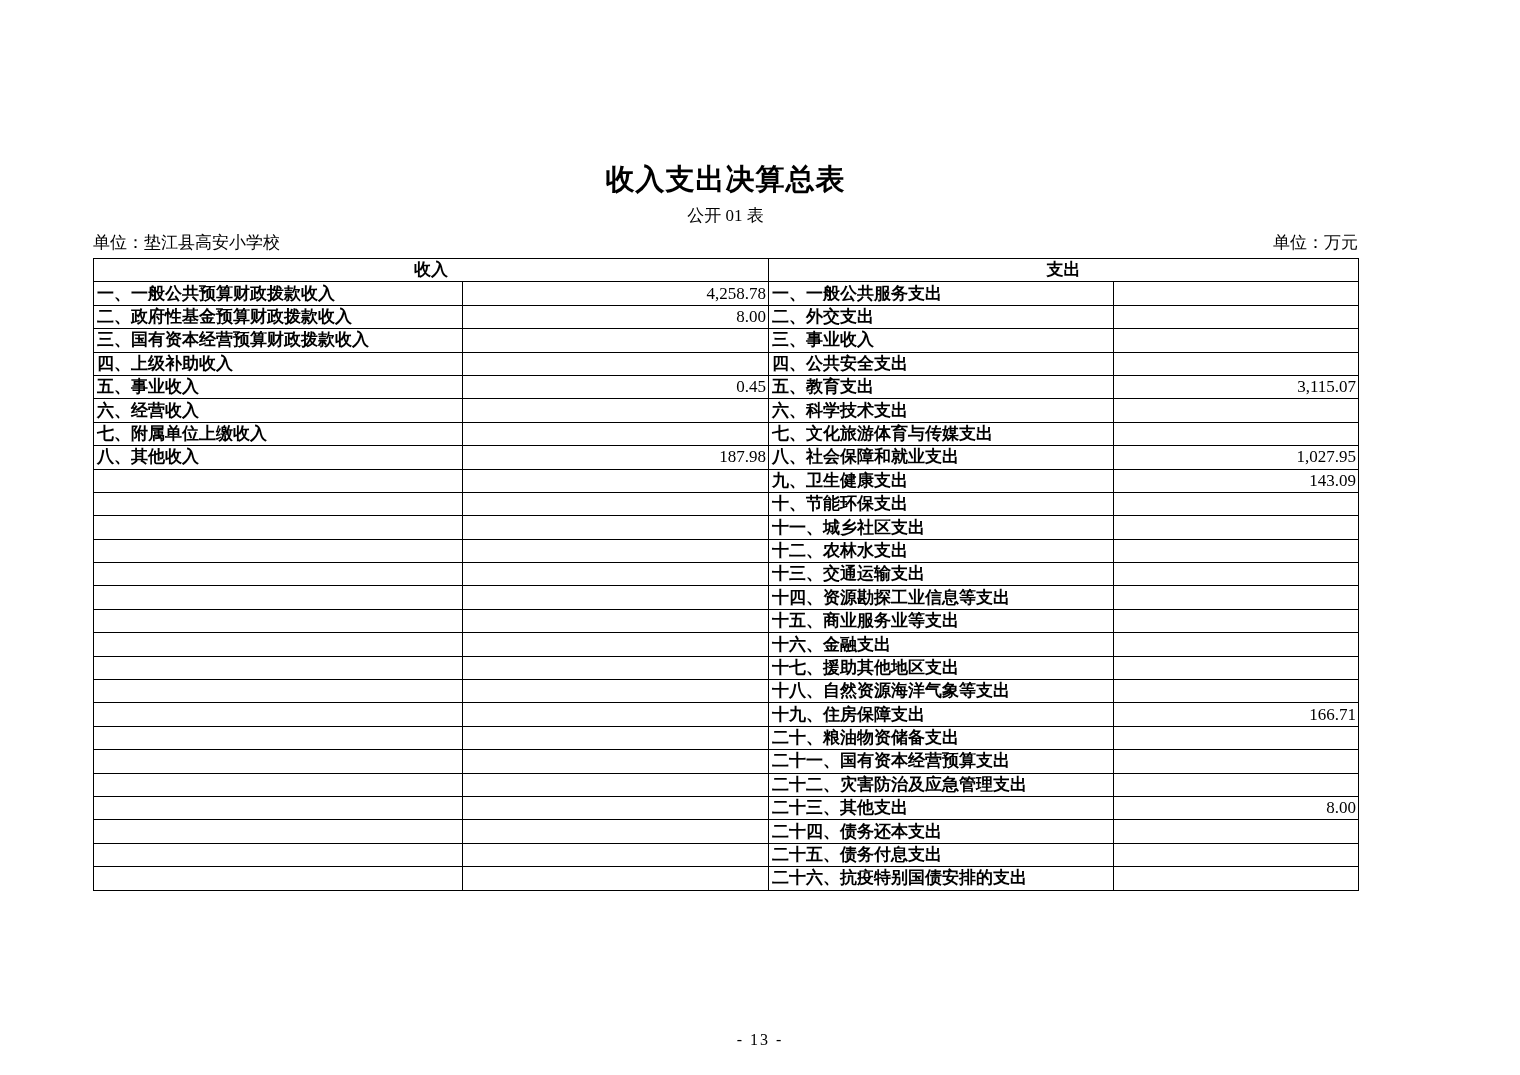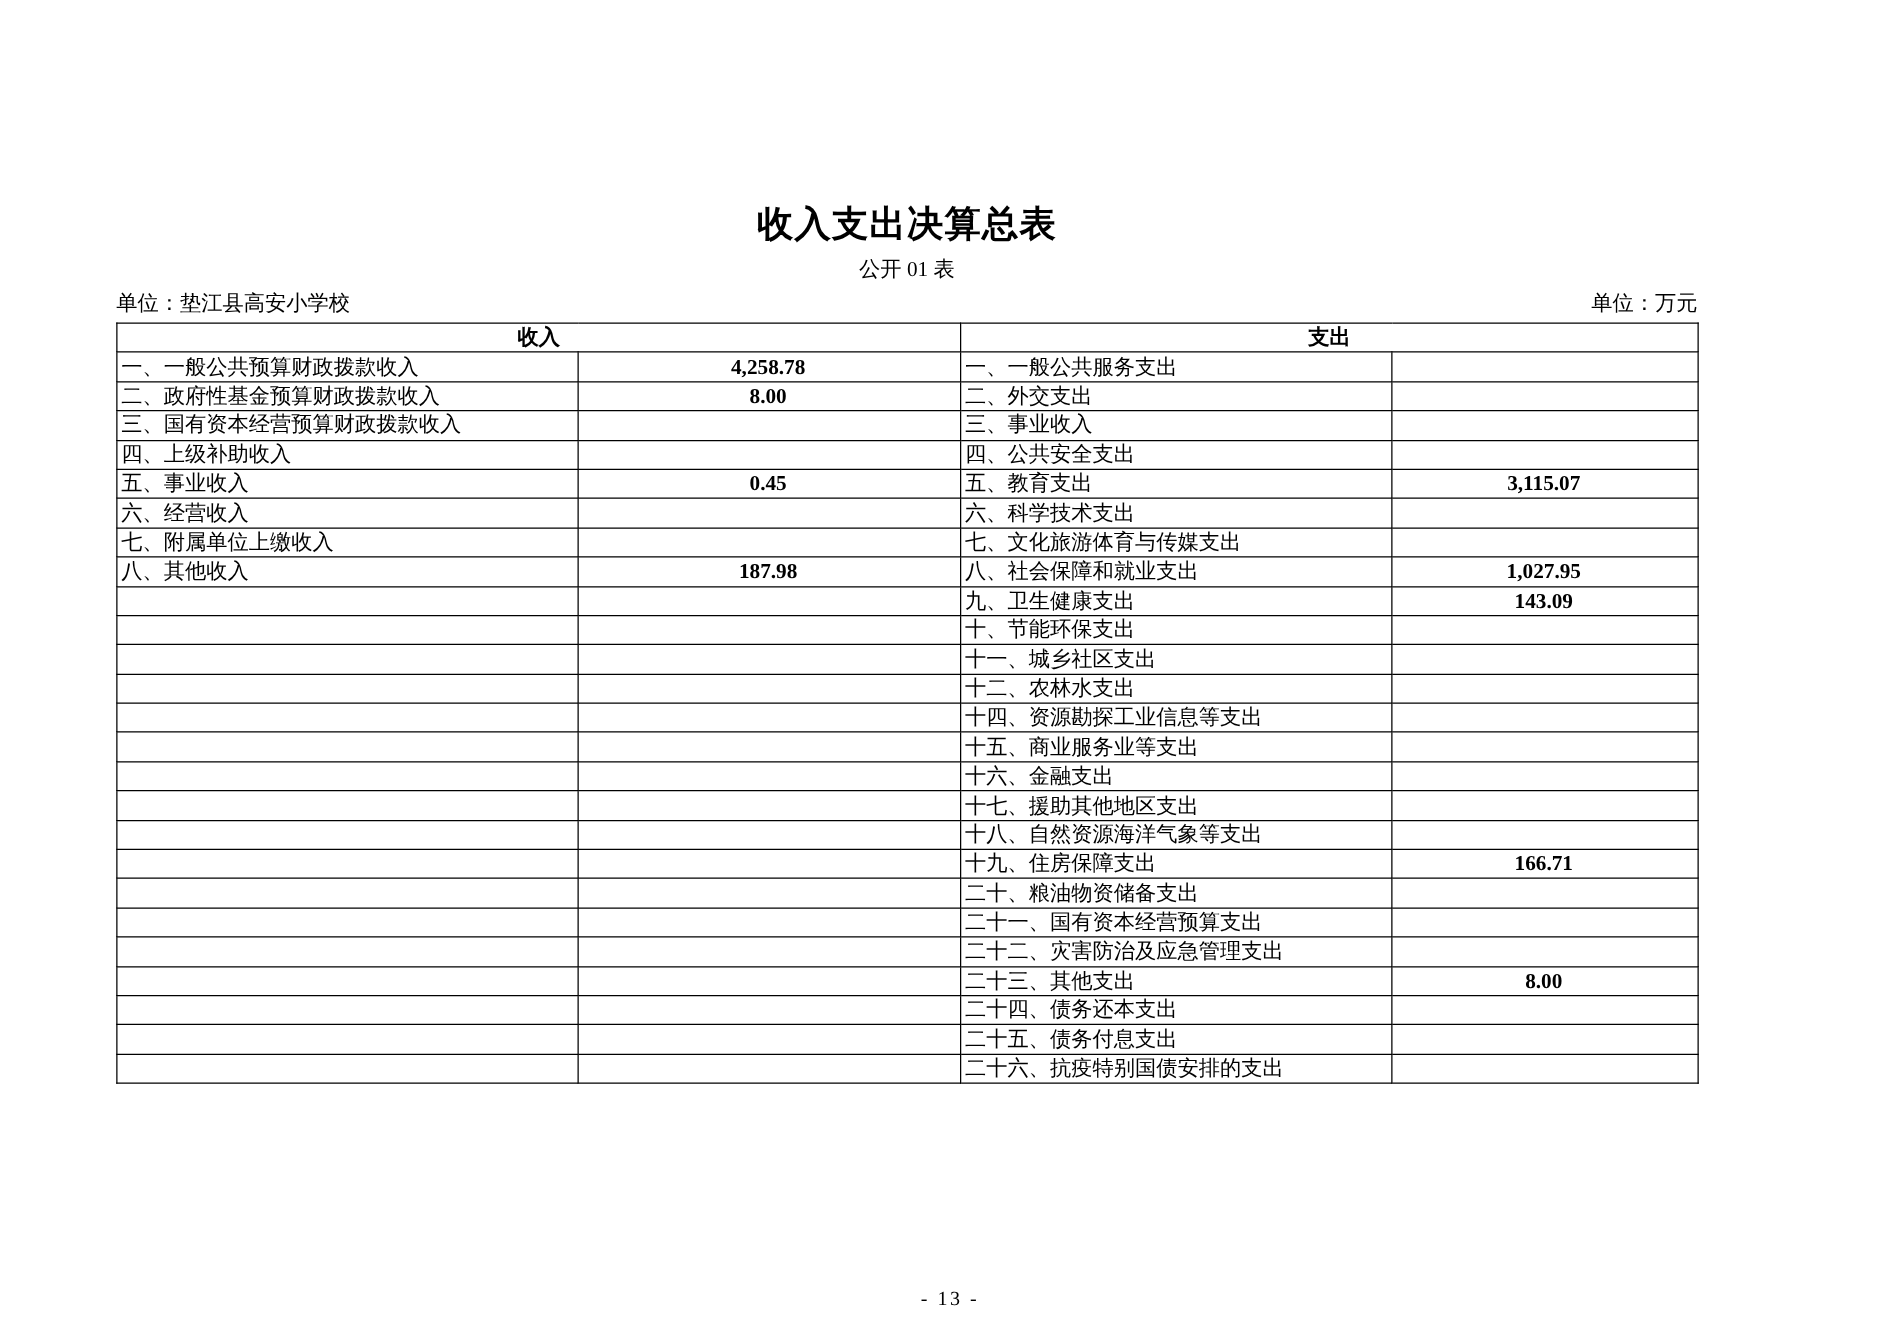--- a/index.html
+++ b/index.html
@@ -64,27 +64,27 @@
     white-space: nowrap;
     overflow: hidden;
   }
   .budget-table thead th {
     font-weight: bold;
     text-align: center;
   }
   .budget-table td.item {
     text-align: left;
     padding-left: 3px;
+    font-weight: bold;
+    margin-top: 48px;
+  }
+  .budget-table td.amount {
+    text-align: right;
+    padding-right: 2px;
     font-weight: normal;
-    margin-top: 48px;
-  }
-  .budget-table td.amount {
-    text-align: center;
-    padding-right: 2px;
-    font-weight: bold;
   }
   .page-number {
     position: absolute;
     top: 1031px;
     left: 0;
     width: 1520px;
     text-align: center;
     font-size: 16px;
     letter-spacing: 2px;
   }
@@ -185,20 +185,26 @@
         </tr>
         <tr>
           <td class="item"></td>
           <td class="amount"></td>
           <td class="item">十二、农林水支出</td>
           <td class="amount"></td>
         </tr>
         <tr>
           <td class="item"></td>
           <td class="amount"></td>
+          <td class="item">十三、交通运输支出</td>
+          <td class="amount"></td>
+        </tr>
+        <tr>
+          <td class="item"></td>
+          <td class="amount"></td>
           <td class="item">十四、资源勘探工业信息等支出</td>
           <td class="amount"></td>
         </tr>
         <tr>
           <td class="item"></td>
           <td class="amount"></td>
           <td class="item">十五、商业服务业等支出</td>
           <td class="amount"></td>
         </tr>
         <tr>

